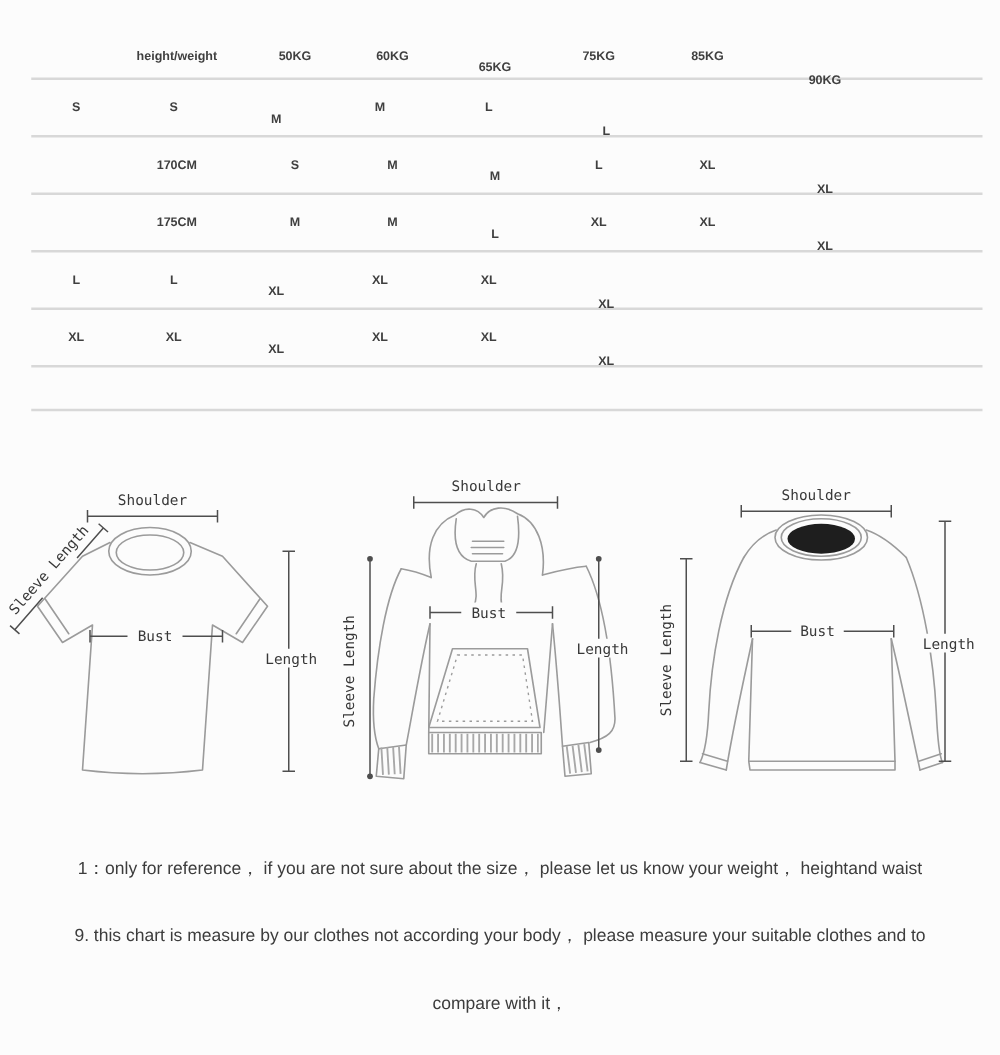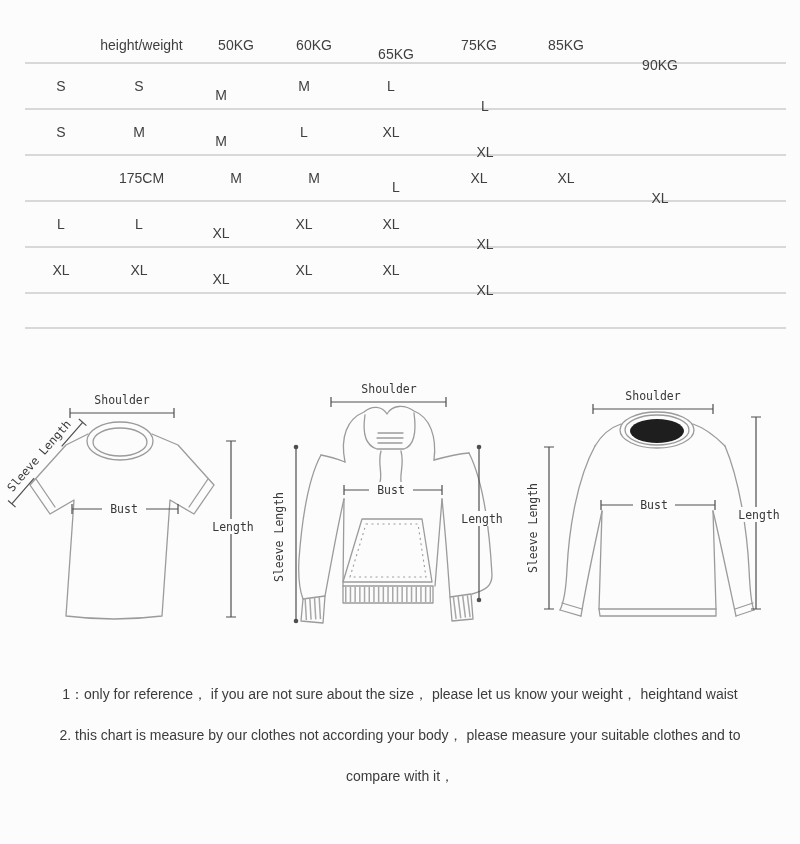--- a/index.html
+++ b/index.html
@@ -1,40 +1,40 @@
 <!DOCTYPE html>
 <html><head>
 <meta charset="utf-8">
 <style>
   html,body{margin:0;padding:0;background:#fcfcfc;}
   .page{width:800px;height:844px;background:#fcfcfc;overflow:hidden;
         font-family:"Liberation Sans",sans-serif;color:#3f3f3f;}
   
-  .size-table{margin:28px 0 0 25px;width:761px;font-weight:normal;font-size:14px;}
+  .size-table{margin:28px 0 0 25px;width:761px;font-weight:bold;font-size:10px;}
   .tr{display:flex;align-items:center;border-bottom:2px solid #d8d8d8;height:44px;}
   .tr.header{height:34px;}
   .tr.filler{height:33px;}
   .td{text-align:center;white-space:nowrap;}
   .c0{width:175px;padding-left:58px;box-sizing:border-box;}
   .c1{width:72px;} .c2{width:84px;} .c3{width:80px;margin-top:18px;}
   .c4{width:86px;} .c5{width:88px;} .c6{width:100px;margin-top:39px;} .c7{width:76px;}
   
   .diagrams{display:flex;margin-top:30px;width:668px;}
   .diagrams svg{flex-shrink:0;display:block;}
   .sketch{stroke:#9b9b9b;fill:none;stroke-width:1.3;stroke-linecap:round;stroke-linejoin:round;}
   .stitch{stroke:#9b9b9b;fill:none;stroke-width:1.1;stroke-dasharray:2 3.5;}
   .rib{stroke:#a8a8a8;stroke-dasharray:1.5 3.2;}
   .measure{stroke:#4e4e4e;fill:none;stroke-width:1.2;}
   .mdot{fill:#4e4e4e;stroke:none;}
   .dlabel{font-family:"DejaVu Sans Mono",monospace;font-size:11.5px;fill:#383838;}
   .bg{fill:#fcfcfc;stroke:none;}
   .dark{fill:#1e1e1e;stroke:none;}
   
   .notes{margin-top:16px;text-align:center;font-size:14px;color:#3c3c3c;}
-  .notes p{margin:3px;line-height:38px;}
+  .notes p{margin:16px;line-height:38px;}
 </style>
 </head>
 <body>
 
 <div class="page">
 
   <div class="size-table">
     <div class="tr header">
       <div class="td c0">height/weight</div>
       <div class="td c1">50KG</div>
@@ -50,20 +50,21 @@
       <div class="td c1">S</div>
       <div class="td c2">S</div>
       <div class="td c3">M</div>
       <div class="td c4">M</div>
       <div class="td c5">L</div>
       <div class="td c6">L</div>
       <div class="td c7"></div>
     </div>
 
     <div class="tr">
+      <div class="td c0">170CM</div>
       <div class="td c1">S</div>
       <div class="td c2">M</div>
       <div class="td c3">M</div>
       <div class="td c4">L</div>
       <div class="td c5">XL</div>
       <div class="td c6">XL</div>
       <div class="td c7"></div>
     </div>
 
     <div class="tr">
@@ -197,17 +198,17 @@
         </g>
         <path class="measure" d="M231,58 V250 M226,58 H236 M226,250 H236"></path>
         <rect class="bg" x="211" y="148" width="46" height="15"></rect>
         <text class="dlabel" x="234" y="160" text-anchor="middle">Length</text>
       </g>
     </svg>
   </div>
 
   <div class="notes">
     <p>1：only for reference， if you are not sure about the size， please let us know your weight， heightand waist</p>
-    <p>2. this chart is measure by our clothes not according your body， please measure your suitable clothes and to</p>
+    <p>9. this chart is measure by our clothes not according your body， please measure your suitable clothes and to</p>
     <p>compare with it，</p>
   </div>
 
 </div>
 
 </body></html>

